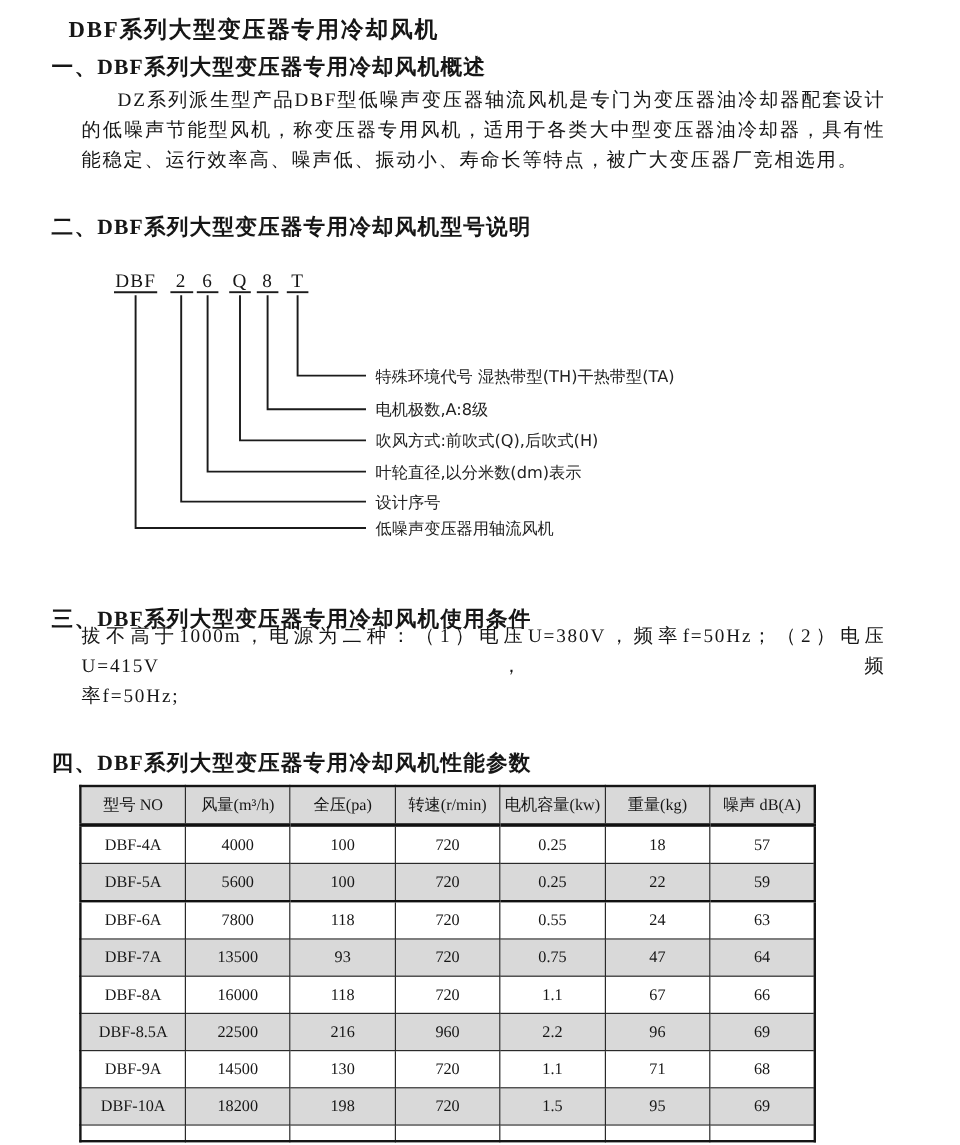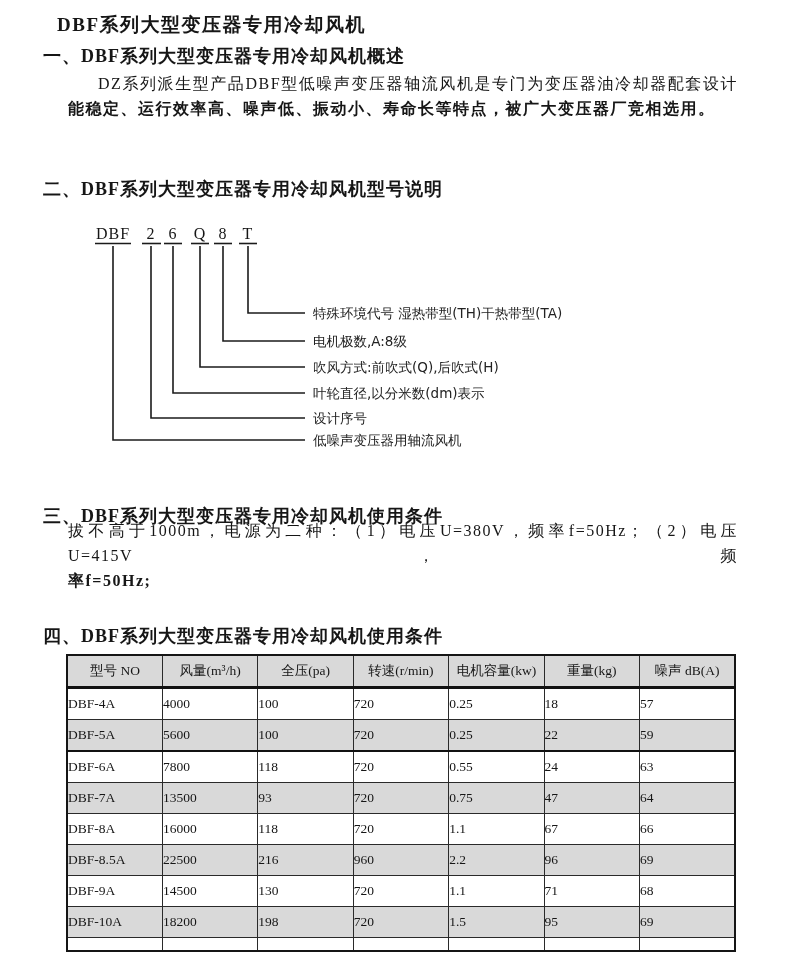--- a/index.html
+++ b/index.html
@@ -22,37 +22,37 @@
     white-space:nowrap;
   }
   .h1{top:44px}.h2{top:177px}.h3{top:504px}.h4{top:624px}
   .para{
     position:absolute;left:68px;width:670px;
     font-size:16px;line-height:25px;letter-spacing:1.5px;
   }
   .p1{top:71px}.p3{top:518px}
   .pline{text-align:justify;text-align-last:justify;}
   .pline.indent{padding-left:30px;}
-  .pline.last{text-align:center;text-align-last:left;font-weight:bold;}
+  .pline.last{text-align:center;text-align-last:left;}
   svg.model{position:absolute;left:0;top:0;}
   svg.model text.code{
     font-family:"Liberation Serif","DejaVu Serif",serif;
     font-size:16px;letter-spacing:1px;fill:#161616;
   }
   svg.model text.lbl{
     font-family:"DejaVu Sans","Liberation Sans",sans-serif;
     font-size:13.5px;fill:#222;
   }
   svg.model line, svg.model polyline{
     stroke:#1b1b1b;stroke-width:1.6;fill:none;
   }
   table.perf{
-    position:absolute;left:66px;top:654px;width:670px;
+    position:absolute;left:66px;top:654px;width:614px;
     border-collapse:collapse;table-layout:fixed;
-    font-size:13.5px;
+    font-size:13.5px;text-align:center;
     border:2px solid #151515;
     padding-left:12px;
   }
   table.perf th, table.perf td{
     border:1px solid #2a2a2a;
     height:30px;padding:0;
     font-weight:normal;
     overflow:hidden;white-space:nowrap;
   }
   table.perf thead th{
@@ -66,20 +66,21 @@
 </head>
 <body>
 
 <div class="page">
 
   <div class="doc-title">DBF系列大型变压器专用冷却风机</div>
 
   <div class="sec-heading h1">一、DBF系列大型变压器专用冷却风机概述</div>
   <div class="para p1">
     <div class="pline indent">DZ系列派生型产品DBF型低噪声变压器轴流风机是专门为变压器油冷却器配套设计</div>
+    <div class="pline">的低噪声节能型风机，称变压器专用风机，适用于各类大中型变压器油冷却器，具有性</div>
     <div class="pline last">能稳定、运行效率高、噪声低、振动小、寿命长等特点，被广大变压器厂竞相选用。</div>
   </div>
 
   <div class="sec-heading h2">二、DBF系列大型变压器专用冷却风机型号说明</div>
 
   <svg class="model" width="800" height="470" viewBox="0 0 800 470">
 
     <text class="code" x="113" y="239" text-anchor="middle">DBF</text>
     <text class="code" x="151" y="239" text-anchor="middle">2</text>
     <text class="code" x="173" y="239" text-anchor="middle">6</text>
@@ -108,21 +109,21 @@
     <text class="lbl" x="313" y="423">设计序号</text>
     <text class="lbl" x="313" y="445">低噪声变压器用轴流风机</text>
   </svg>
 
   <div class="sec-heading h3">三、DBF系列大型变压器专用冷却风机使用条件</div>
   <div class="para p3">
     <div class="pline">拔不高于1000m，电源为二种：（1）电压U=380V，频率f=50Hz；（2）电压U=415V，频</div>
     <div class="pline last">率f=50Hz;</div>
   </div>
 
-  <div class="sec-heading h4">四、DBF系列大型变压器专用冷却风机使用条件</div>
+  <div class="sec-heading h4">四、DBF系列大型变压器专用冷却风机性能参数</div>
 
   <table class="perf">
     <thead>
       <tr>
         <th>型号 NO</th>
         <th>风量(m³/h)</th>
         <th>全压(pa)</th>
         <th>转速(r/min)</th>
         <th>电机容量(kw)</th>
         <th>重量(kg)</th>

